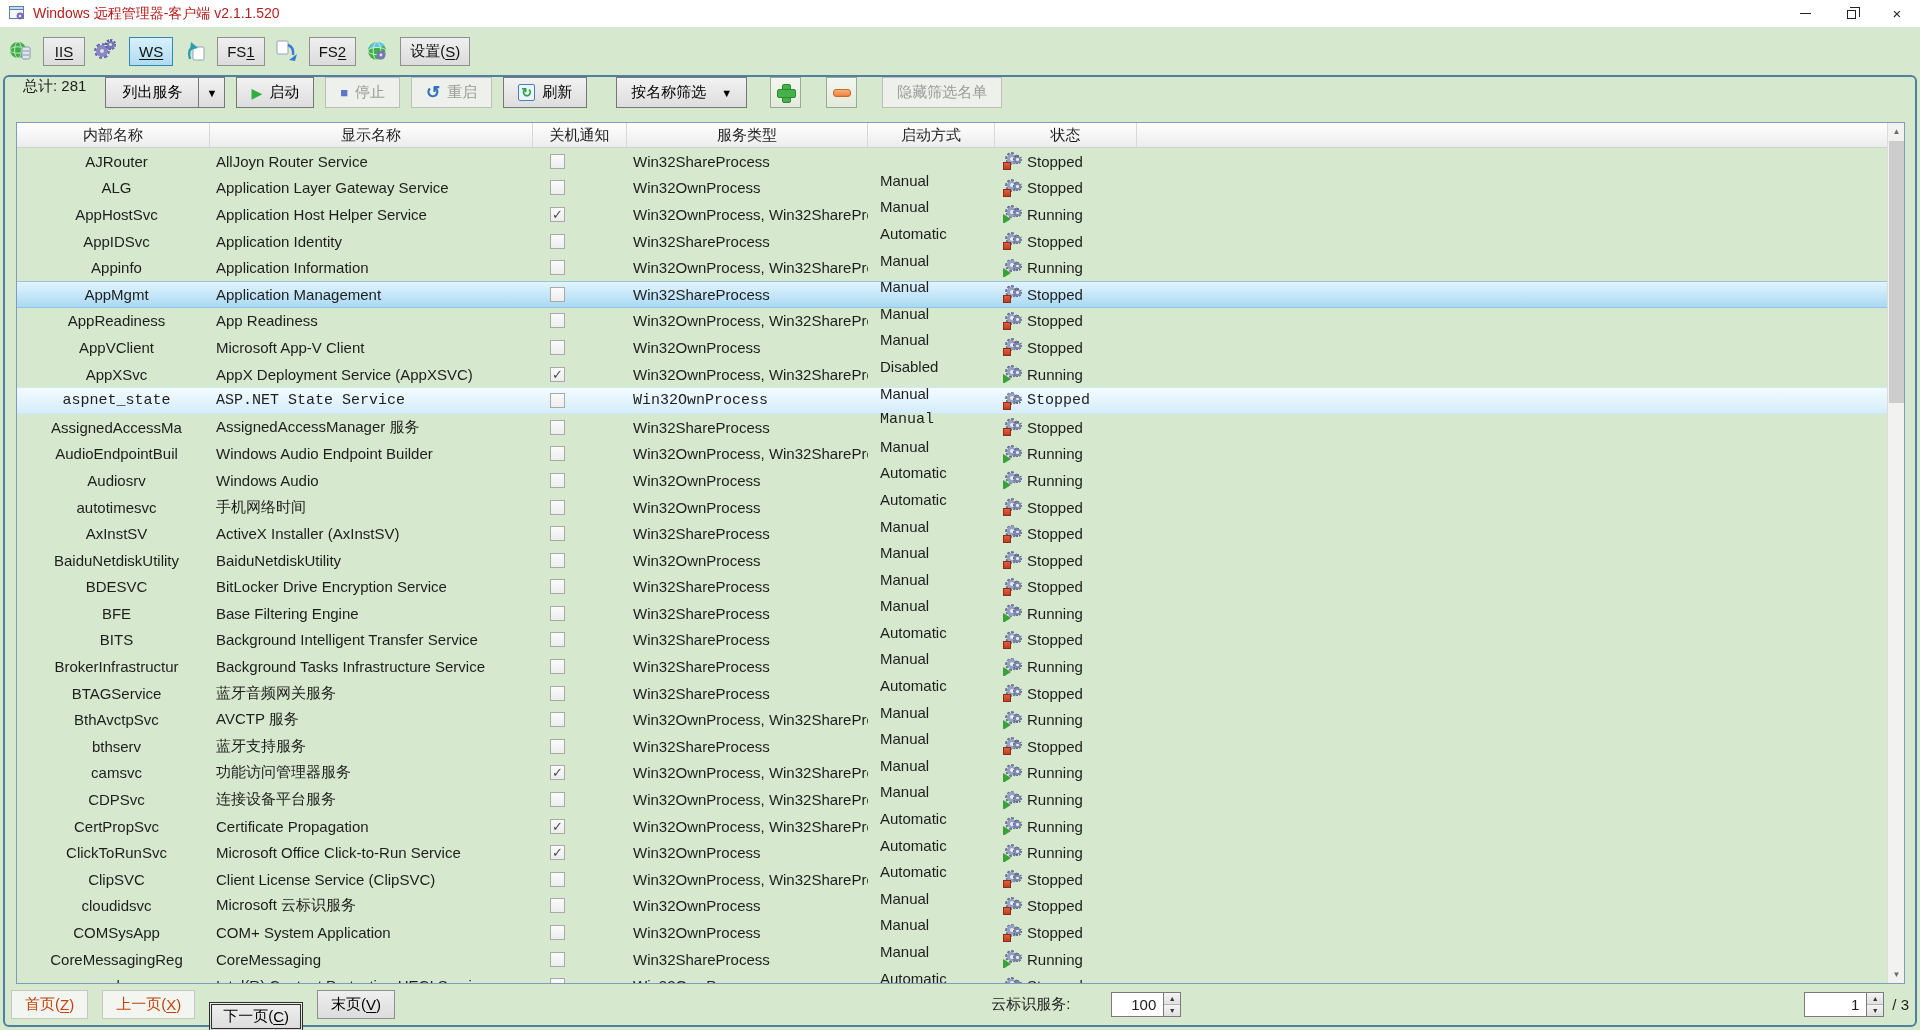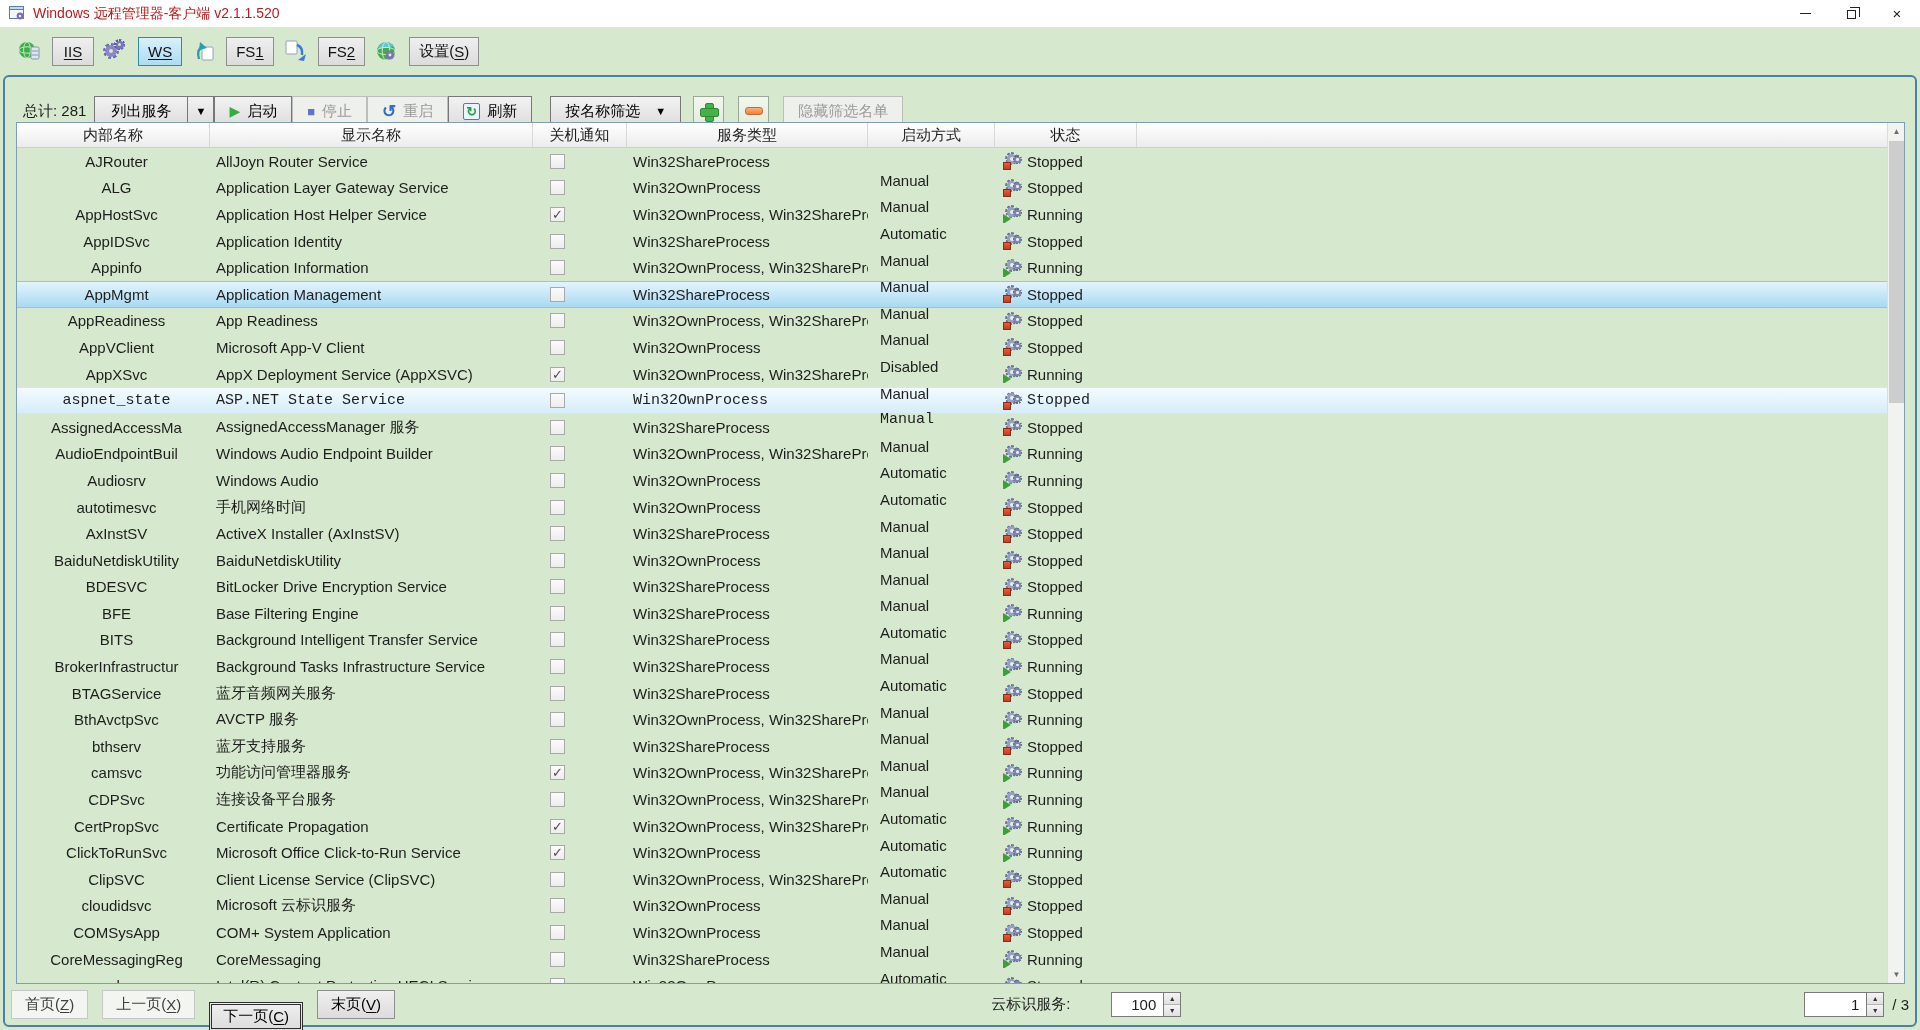--- a/index.html
+++ b/index.html
@@ -11,42 +11,42 @@
   .title-icon { width:17px; height:15px; margin:0 7px 0 9px; }
   .title-text { font-size:14px; color:#b91c1c; }
   .win-controls { position:absolute; right:0; top:0; height:27px; display:flex; }
   .win-btn { width:46px; height:27px; display:flex; align-items:center; justify-content:center; background:#fff; color:#222; font-size:13px; }
   .min-glyph { width:11px; border-top:1px solid #222; }
   .restore-glyph { width:9px; height:9px; border:1px solid #222; position:relative; background:#fff; margin-top:2px; }
   .restore-glyph::before { content:""; position:absolute; left:2px; top:-4px; width:9px; height:9px; border:1px solid #222; border-left:none; border-bottom:none; }
   .close-glyph { font-size:15px; line-height:1; }
 
   
-  .toolbar-top { position:absolute; top:27px; left:0; width:1920px; height:48px; display:flex; align-items:center; padding-left:17px; gap:9px; }
+  .toolbar-top { position:absolute; top:27px; left:0; width:1920px; height:48px; display:flex; align-items:center; padding-left:8px; gap:9px; }
   .tb-icon { width:26px; height:24px; position:relative; flex:0 0 auto; }
   .tbtn { height:29px; min-width:42px; padding:0 9px; background:linear-gradient(#efefef,#dcdcdc); border:1px solid #8f8f8f; font-size:15px; display:flex; align-items:center; justify-content:center; color:#111; }
   .tbtn.selected { background:linear-gradient(#d8f0fb,#aedcf2); border:1px solid #2f88b7; }
   .u { text-decoration:underline; text-underline-offset:2px; }
 
   
   .gear { border-radius:50%; position:relative; }
   .gear::before { content:""; position:absolute; border-radius:50%; }
   .gear::after { content:""; position:absolute; border-radius:50%; }
   .g-purple-big { width:16px; height:16px; background:repeating-conic-gradient(#6f6cb2 0 24deg, transparent 24deg 45deg); position:absolute; left:0; top:4px; }
   .g-purple-big::before { inset:2px; background:#8b86c9; }
   .g-purple-big::after { inset:6px; background:#d6e8cd; }
   .g-purple-sm { width:11px; height:11px; background:repeating-conic-gradient(#5a57a0 0 24deg, transparent 24deg 45deg); position:absolute; left:11px; top:0; }
   .g-purple-sm::before { inset:1.5px; background:#7a74bd; }
   .g-purple-sm::after { inset:4px; background:#d6e8cd; }
 
   
   .groupbox { position:absolute; top:75px; left:3px; width:1914px; height:952px; border:2px solid #4e81a0; border-radius:6px; }
 
   
-  .toolbar-actions { position:absolute; top:18px; left:6px; right:6px; height:32px; display:flex; align-items:center; gap:0; font-size:15px; }
+  .toolbar-actions { position:absolute; top:0; left:6px; right:6px; height:32px; display:flex; gap:11px; font-size:15px; }
   .total { margin:0 8px 0 12px; white-space:nowrap; }
   .abtn { height:31px; display:flex; align-items:center; justify-content:center; gap:7px; padding:0 14px; background:linear-gradient(#f2f2f2,#dddddd); border:1px solid #777; font-size:15px; white-space:nowrap; }
   .abtn.disabled { background:#eef0ec; border:1px solid #bdbdbd; color:#9b9b9b; }
   .split { display:flex; height:31px; }
   .split .main { border-right:none; padding:0 16px; }
   .split .arrow { width:27px; padding:0; font-size:11px; }
   .icon-play { color:#2faf3f; font-size:14px; }
   .icon-stop { color:#5f74c9; font-size:13px; }
   .icon-restart { color:#2f6fc4; font-size:17px; font-weight:bold; }
   .refresh-box { width:17px; height:17px; border:1px solid #4a7ebb; background:#eaf4fd; color:#2f9e44; font-size:13px; font-weight:bold; display:flex; align-items:center; justify-content:center; border-radius:2px; }
@@ -88,21 +88,21 @@
 
   
   .vscroll { position:absolute; top:0; right:0; bottom:0; width:17px; background:#f2f2f0; border-left:1px solid #dcdcdc; }
   .sb-btn { position:absolute; left:0; width:17px; height:17px; background:#f2f2f0; color:#6a6a6a; font-size:8px; display:flex; align-items:center; justify-content:center; }
   .sb-up { top:0; } .sb-down { bottom:0; }
   .sb-thumb { position:absolute; left:1px; top:18px; width:15px; height:262px; background:#cdcdcd; }
 
   
   .pager { position:absolute; left:6px; right:6px; bottom:4px; height:34px; display:flex; align-items:center; font-size:15px; }
   .pbtn { height:29px; padding:0 13px; margin-right:14px; display:flex; align-items:center; justify-content:center; background:linear-gradient(#efefef,#dcdcdc); border:1px solid #8f8f8f; font-size:15px; white-space:nowrap; }
-  .pbtn.disabled { background:#f3f5f1; border:1px solid #c6c6c6; color:#404040; }
+  .pbtn.disabled { background:#f3f5f1; border:1px solid #c6c6c6; color:#c2410c; }
   .pbtn.focused { border:1px solid #2d2d2d; outline:1px solid #2d2d2d; outline-offset:-3px;margin-top:24px; }
   .pager-right { position:absolute; right:0; display:flex; align-items:center; }
   .pagesize-label { margin-right:8px; }
   .spinbox { display:flex; height:25px; }
   .spin-val { width:52px; height:25px; background:#fff; border:1px solid #7a7a7a; border-right:none; display:flex; align-items:center; justify-content:flex-end; padding-right:7px;margin-left:33px; }
   .spin-btns { width:18px; height:25px; border:1px solid #7a7a7a; display:flex; flex-direction:column; }
   .spin-half { flex:1; background:linear-gradient(#f4f4f4,#e0e0e0); display:flex; align-items:center; justify-content:center; font-size:7px; color:#333; border-bottom:1px solid #b5b5b5; }
   .spin-half:last-child { border-bottom:none; }
   .page-of { margin-left:8px; white-space:nowrap; }
   .gap-to-page { width:590px; }

